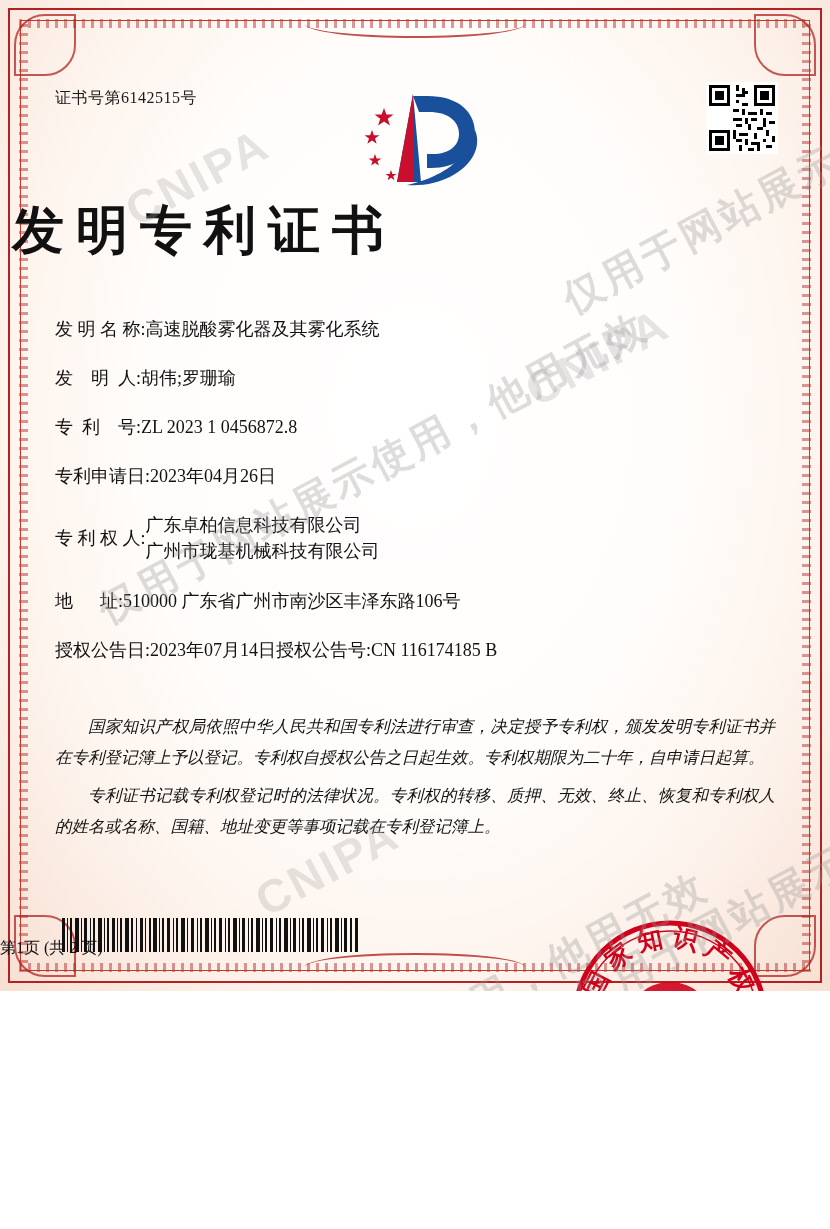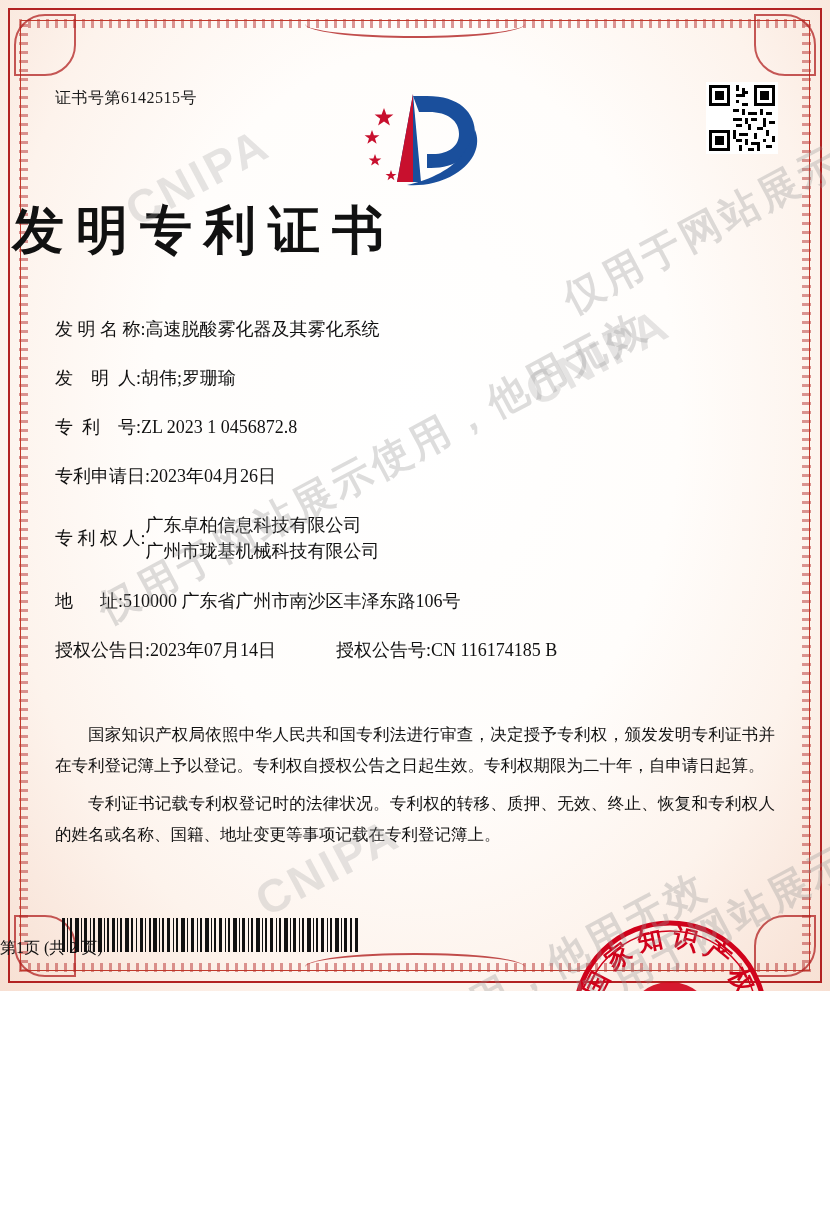--- a/index.html
+++ b/index.html
@@ -137,36 +137,36 @@
     white-space: pre;
     flex: 0 0 auto;
   }
   .row .val {
     flex: 1 1 auto;
   }
   .val .sub { display: block; }
 
   .row.two-col { justify-content: flex-start; }
   .row .col2 {
-    margin-left: 60px;
     white-space: nowrap;
   }
 
   .paras {
     position: absolute;
     left: 55px; right: 55px;
     top: 712px;
     font-size: 16.5px;
     line-height: 1.85;
     color: #111;
     text-align: justify;
   }
   .paras p {
-    margin: 8px 0 8px 0;
+    margin: 0 0 8px 0;
     text-indent: 2em;
+    font-style: italic;
   }
 
   
   .barcode {
     position: absolute;
     left: 62px;
     top: 918px;
     width: 300px;
     height: 34px;
   }

